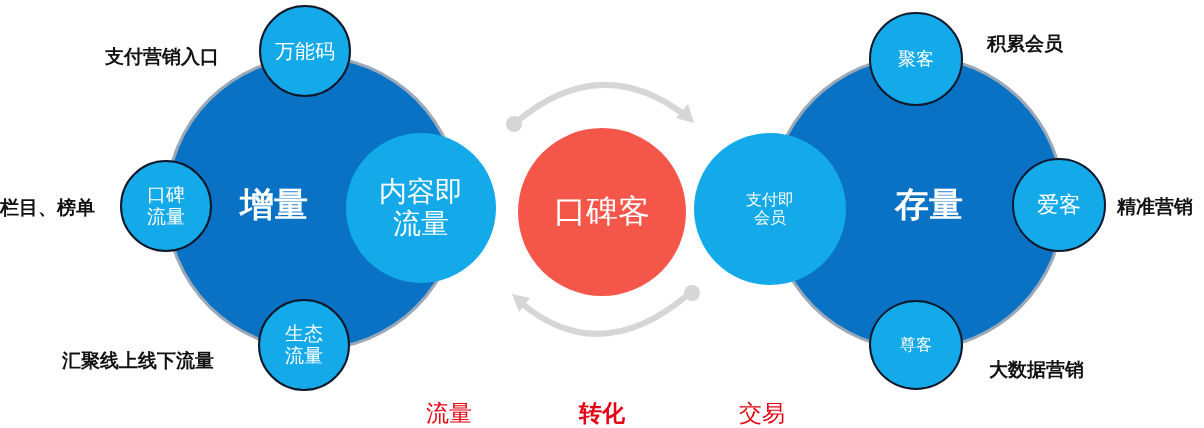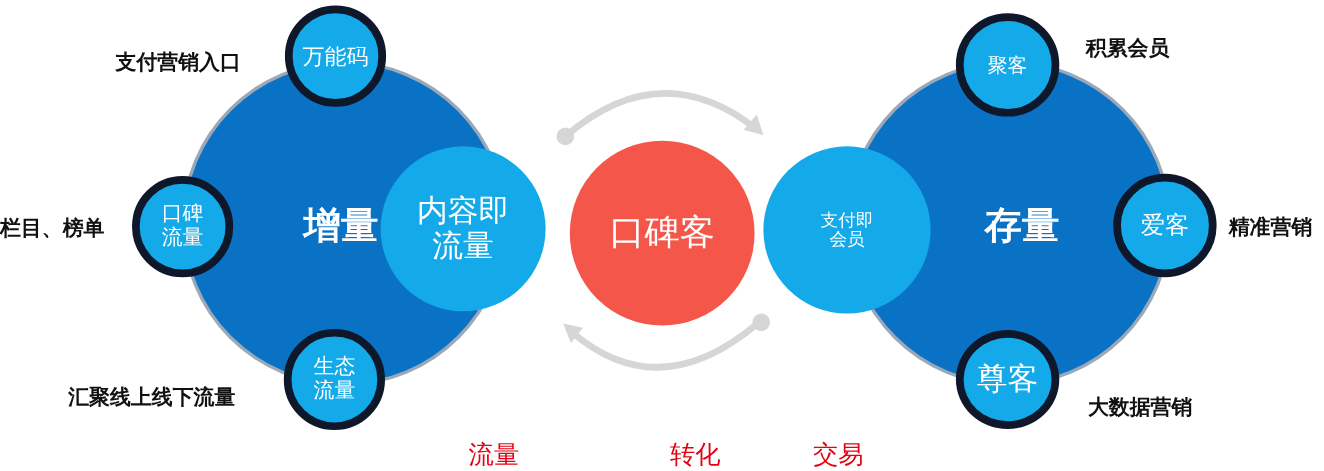--- a/index.html
+++ b/index.html
@@ -2,42 +2,42 @@
 <html><head>
 <meta charset="utf-8">
 <style>
   html, body { margin:0; padding:0; background:#ffffff; }
   body { width:1204px; height:428px; position:relative; overflow:hidden;
          font-family:"DejaVu Sans","Liberation Sans",sans-serif; }
   .abs { position:absolute; }
   .circle { position:absolute; border-radius:50%; display:flex; align-items:center;
             justify-content:center; text-align:center; color:#fff; box-sizing:border-box; }
   .big { background:#0a72c4; box-shadow:0 0 0 3px #9aa8b8; }
-  .sat { background:#14a9e8; border:7px solid #0f172a; }
+  .sat { background:#14a9e8; border:2px solid #0f172a; }
   .mid { background:#14a9e8; }
   .core { background:#f5564a; }
   .label { position:absolute; color:#111; font-weight:bold; font-size:19px; white-space:nowrap; }
   .stage { position:absolute; color:#e60012; font-size:23px; white-space:nowrap; }
   .t2 { line-height:1.15; }
   svg.arrows { position:absolute; left:0; top:0; }
 </style>
 </head>
 <body>
 
 <svg class="arrows" width="1204" height="428">
   <path d="M514 124 Q600 50 686 116" fill="none" stroke="#d6d6d6" stroke-width="6"></path>
   <circle cx="514" cy="124" r="8" fill="#d6d6d6"></circle>
   <polygon points="694,123 676,118 688,104" fill="#d6d6d6"></polygon>
   <path d="M690 293 Q600 370 520 302" fill="none" stroke="#d6d6d6" stroke-width="6"></path>
   <circle cx="692" cy="293" r="8" fill="#d6d6d6"></circle>
   <polygon points="512,294 530,298 519,312" fill="#d6d6d6"></polygon>
 </svg>
 
 <div class="circle big" style="left:168px;top:58px;width:290px;height:290px;"></div>
-<div class="abs" style="left:240px;top:182px;width:104px;text-align:right;color:#fff;font-size:34px;font-weight:bold;">增量</div>
+<div class="abs" style="left:240px;top:182px;width:104px;text-align:left;color:#fff;font-size:34px;font-weight:bold;">增量</div>
 <div class="circle mid t2" style="left:346px;top:133px;width:150px;height:150px;font-size:28px;white-space:pre-line;">内容即
 流量</div>
 
 <div class="circle sat" style="left:259px;top:5px;width:92px;height:92px;font-size:20px;">万能码</div>
 <div class="label" style="left:105px;top:44px;">支付营销入口</div>
 
 <div class="circle sat t2" style="left:120px;top:160px;width:92px;height:92px;font-size:19px;white-space:pre-line;">口碑
 流量</div>
 <div class="label" style="left:0px;top:195px;">栏目、榜单</div>
 
@@ -51,18 +51,18 @@
 <div class="abs" style="left:877px;top:182px;width:104px;text-align:center;color:#fff;font-size:34px;font-weight:bold;">存量</div>
 <div class="circle mid t2" style="left:694px;top:133px;width:152px;height:152px;font-size:16px;white-space:pre-line;">支付即
 会员</div>
 
 <div class="circle sat" style="left:869px;top:12px;width:94px;height:94px;font-size:18px;">聚客</div>
 <div class="label" style="left:987px;top:31px;">积累会员</div>
 
 <div class="circle sat" style="left:1012px;top:158px;width:94px;height:94px;font-size:22px;">爱客</div>
 <div class="label" style="left:1117px;top:194px;">精准营销</div>
 
-<div class="circle sat" style="left:869px;top:300px;width:94px;height:90px;font-size:28px;">尊客</div>
+<div class="circle sat" style="left:869px;top:300px;width:94px;height:90px;font-size:16px;">尊客</div>
 <div class="label" style="left:989px;top:357px;text-align:right;">大数据营销</div>
 
 <div class="stage" style="left:426px;top:398px;">流量</div>
-<div class="stage" style="left:579px;top:398px;font-weight:normal;margin-left:30px;">转化</div>
+<div class="stage" style="left:579px;top:398px;font-weight:bold;">转化</div>
 <div class="stage" style="left:739px;top:398px;">交易</div>
 
 </body></html>

